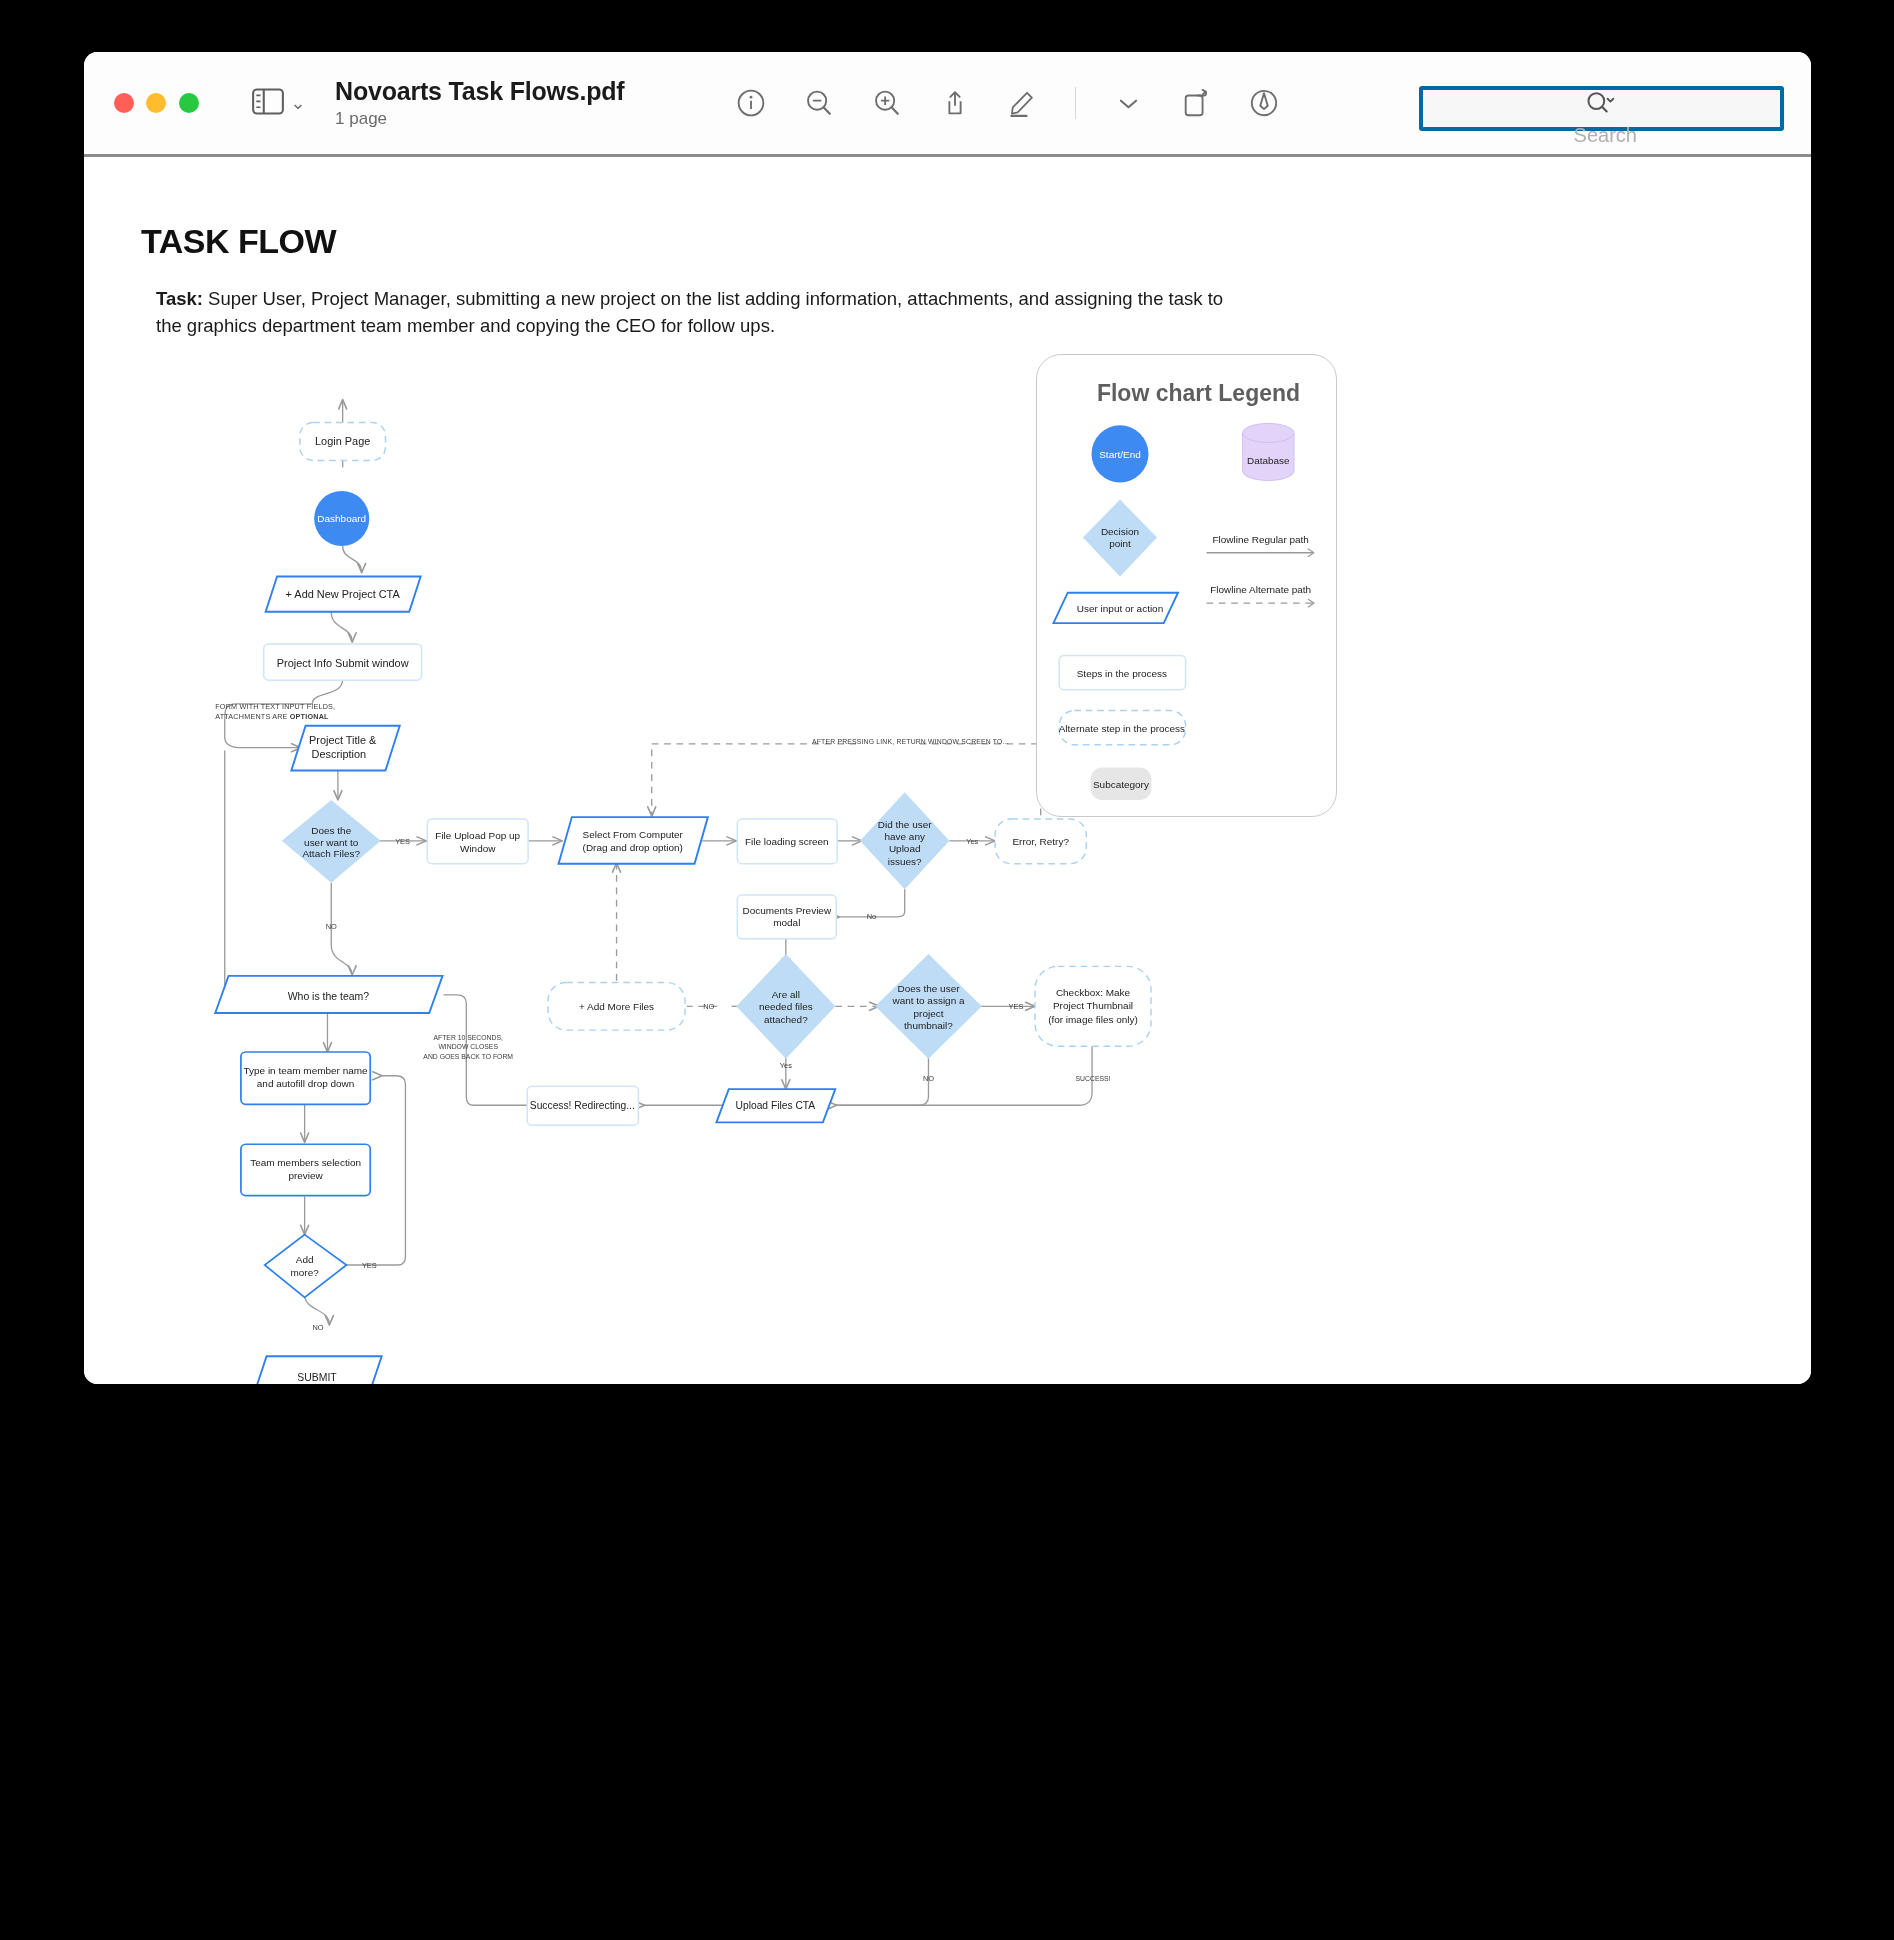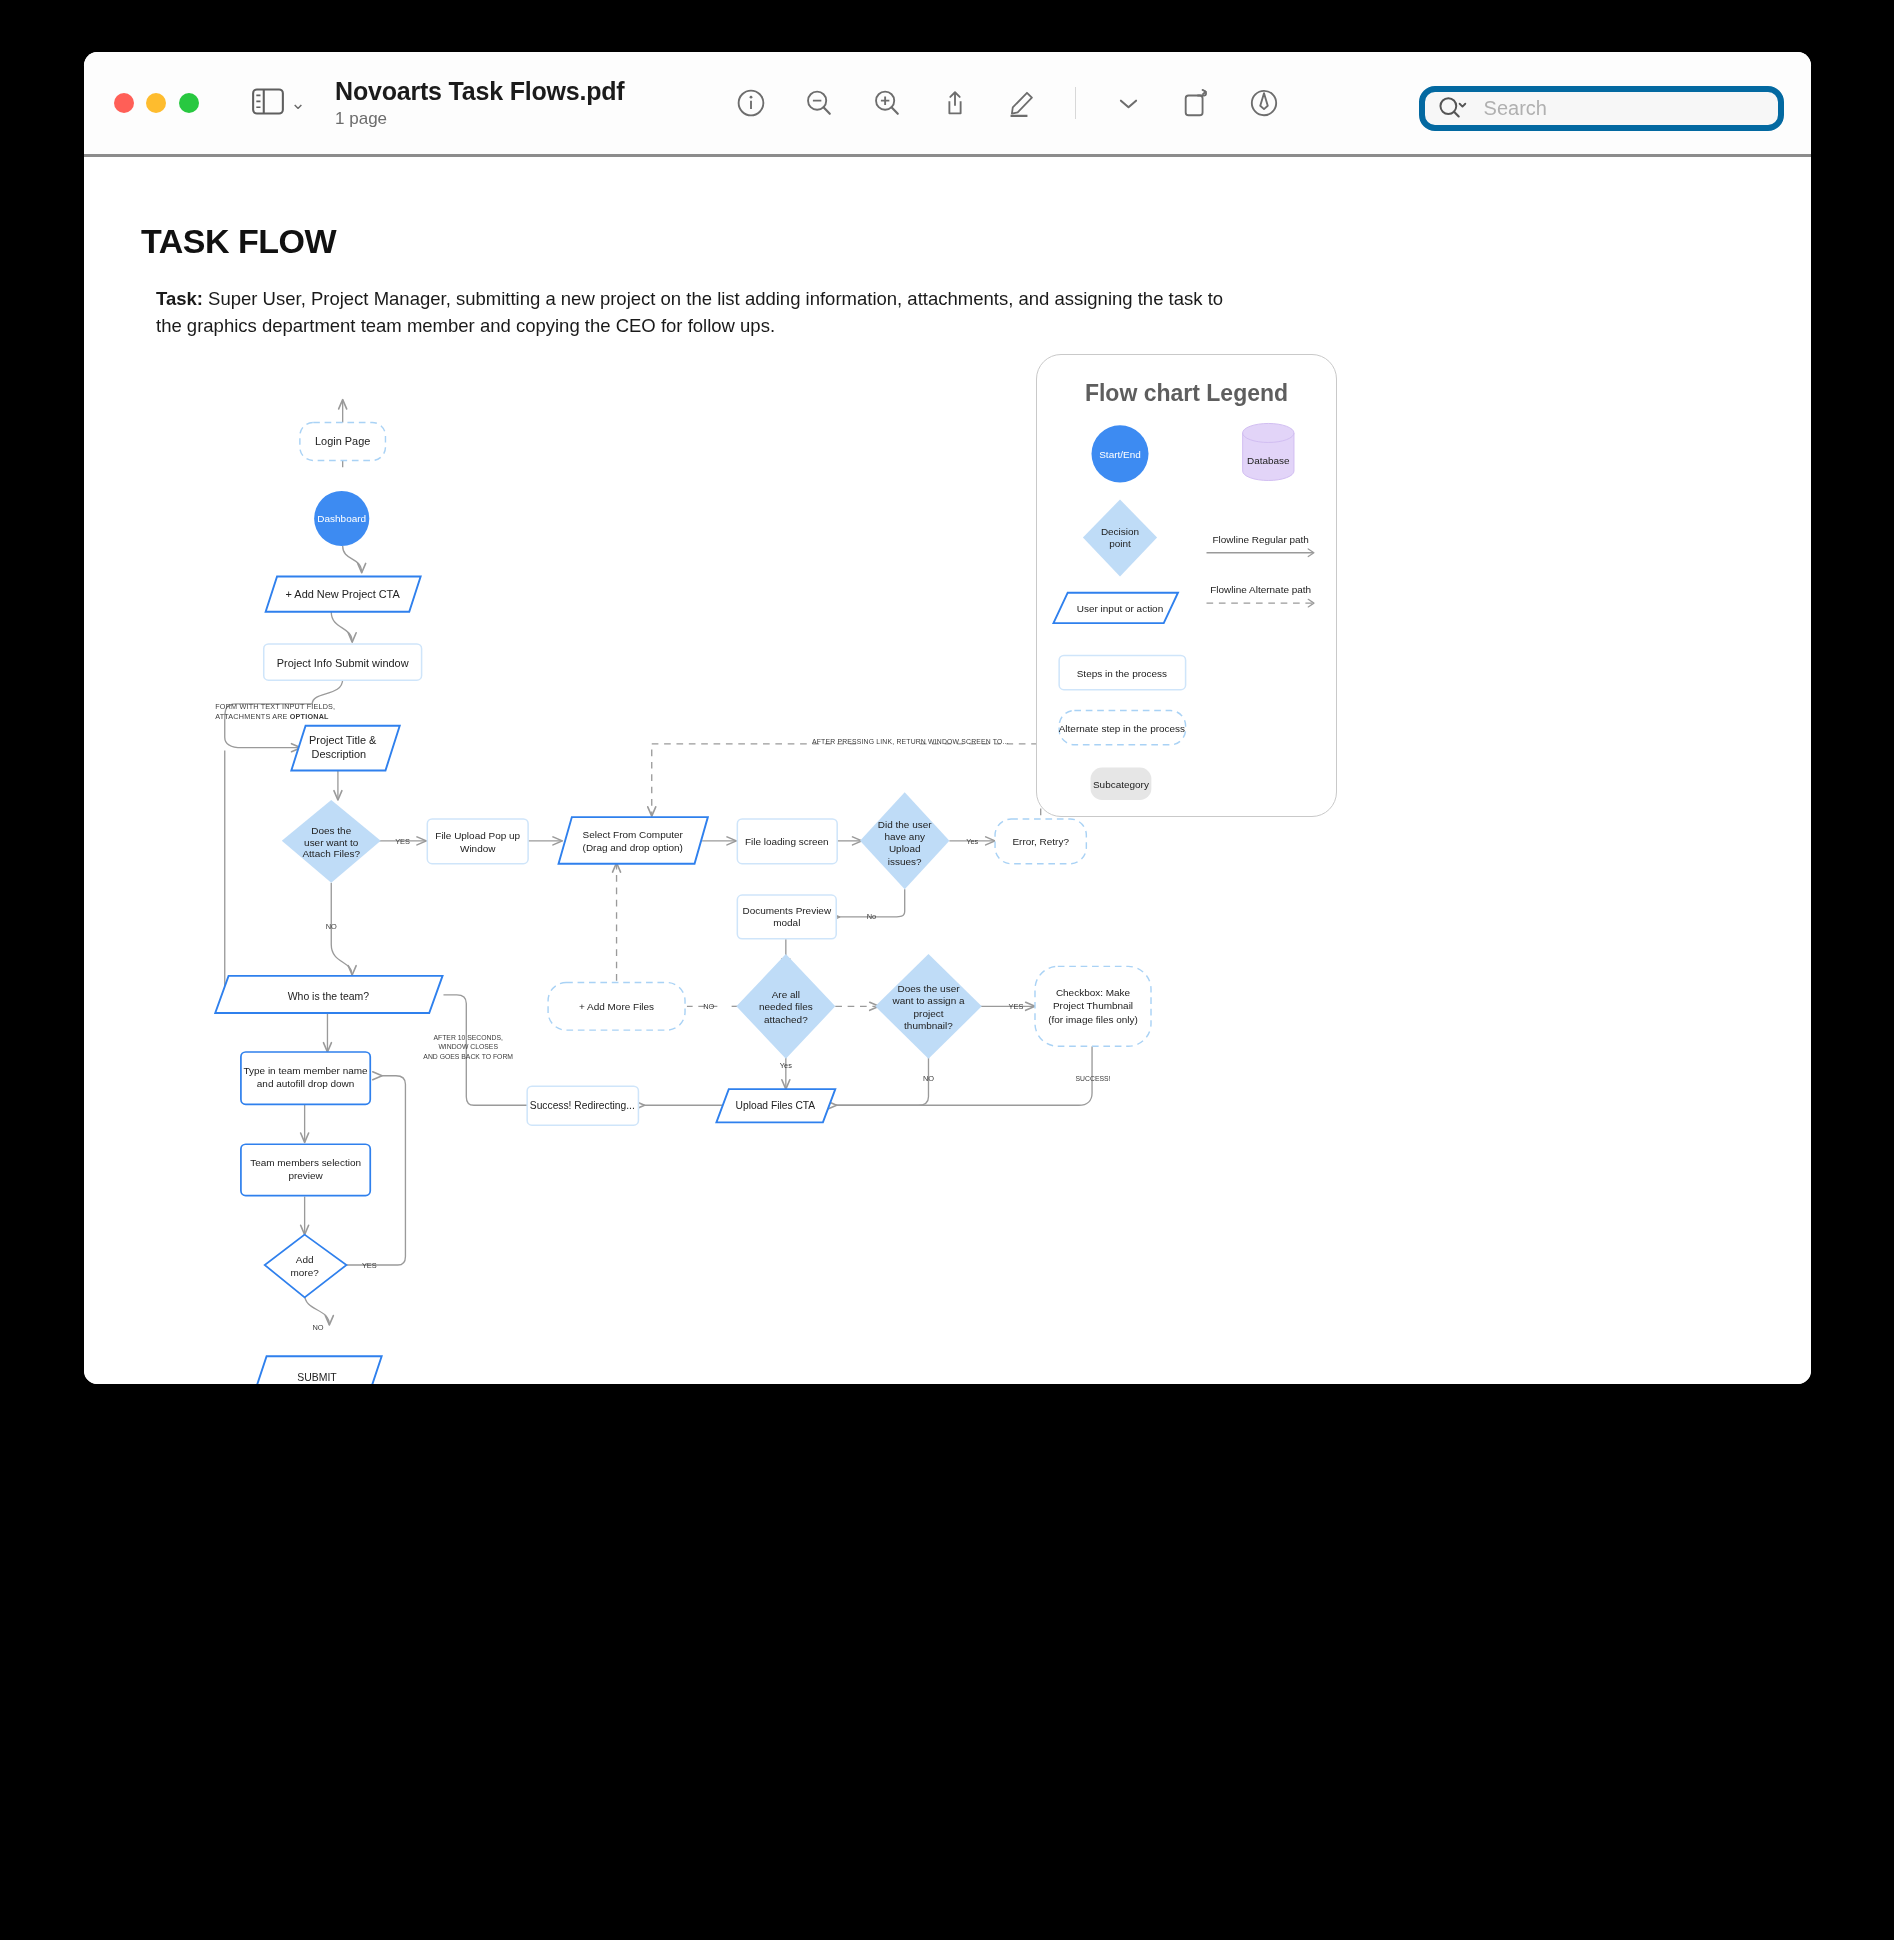--- a/index.html
+++ b/index.html
@@ -41,22 +41,22 @@
   .doc-sub{ font-size:17px; color:#6c6c6c; margin-top:3px;}
 
   .tools { display:flex; align-items:center; gap:36px; margin-left:110px; }
   .tool { width:32px; height:32px; display:flex; align-items:center; justify-content:center; color:#6d6d6d; }
   .tool svg{ display:block; }
   .vsep{ width:1.9px; height:32px; background:#d8d8d8; }
 
   #searchbox{
     position:absolute; right:27px; top:34px;
     width:365px; height:45px;
-    background:#f7f7f7; border:6px solid #0369a1; border-radius:16px;
-    display:flex; align-items:center; padding:0 13.3px; gap:5.7px;
+    background:#f7f7f7; border:4px solid #0369a1; border-radius:3px;
+    display:flex; align-items:center; padding:0 13.3px; gap:5.7px;flex-direction:column;
   }
   #search-placeholder{ color:#b0b0b0; font-size:20px; margin-left:7.6px;}
 
   
   #page {
     position:absolute; left:0; top:105px; width:100%; height:1544px;
     background:#ffffff; overflow:hidden;
   }
   #page-title{
     position:absolute; left:57px; top:65px;
@@ -71,21 +71,21 @@
   
   #flow { position:absolute; left:0; top:0; width:1727px; height:1227px; }
 
   
   #legend{
     position:absolute; left:952px; top:197px;
     width:301px; height:463px;
     border:1.5px solid #c9c9c9; border-radius:25px; background:#fff;
   }
   #legend-title{
-    position:absolute; top:25px; left:0; width:100%;
+    position:absolute; top:25px; left:12px; width:100%;
     text-align:center; font-size:23px; font-weight:bold; color:#5e5e5e;
   }
 </style>
 </head>
 <body>
 
 <div id="window">
 
   <div id="titlebar">
     <div class="traffic">

